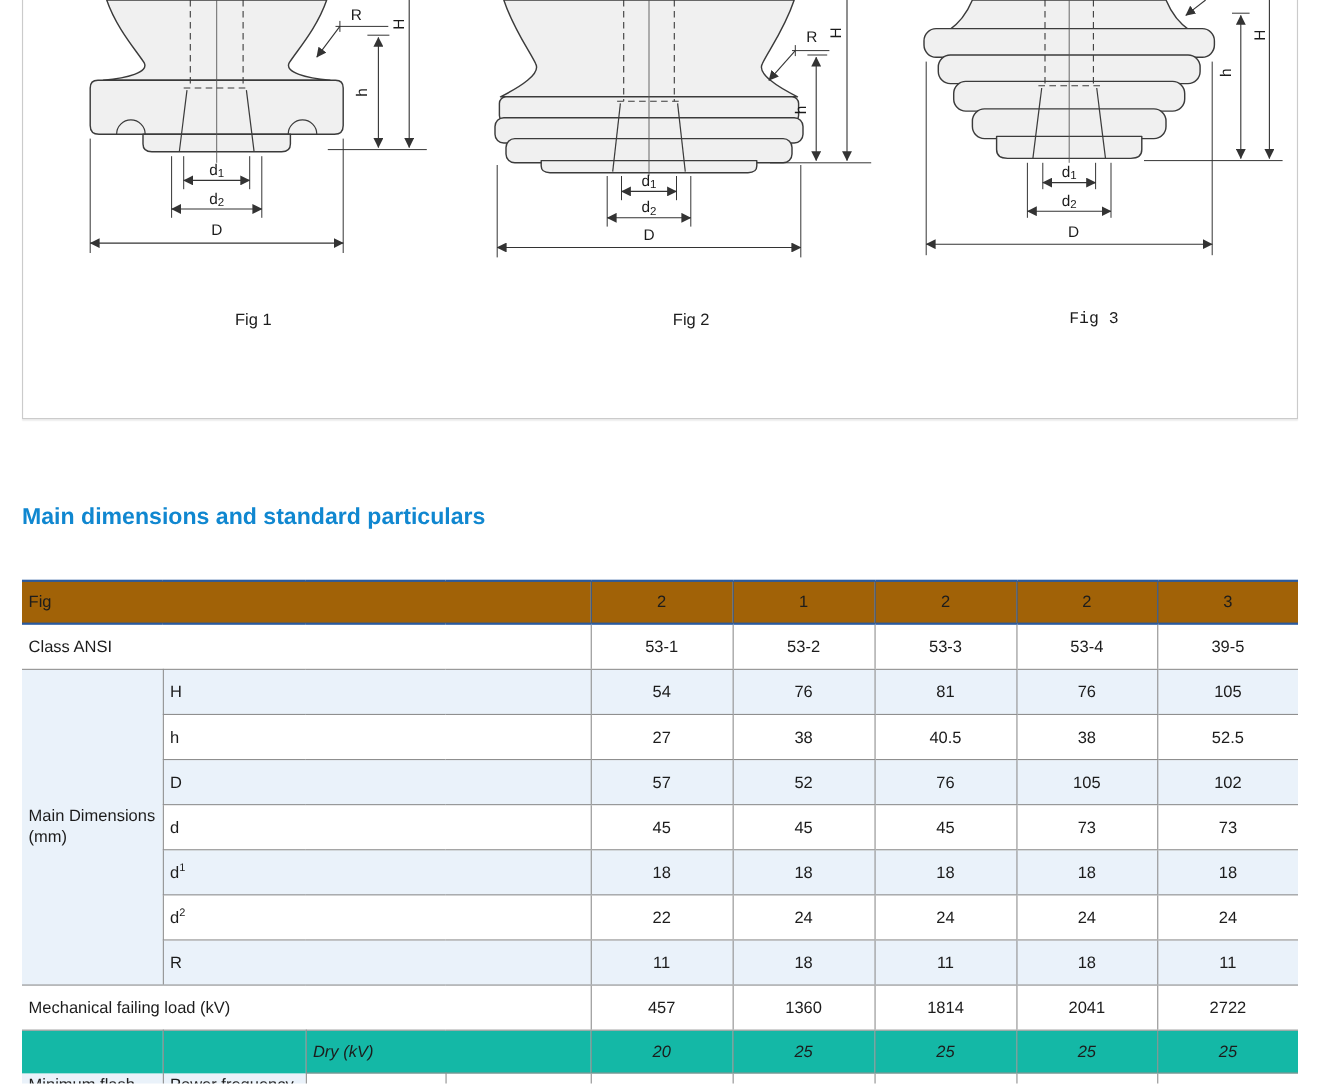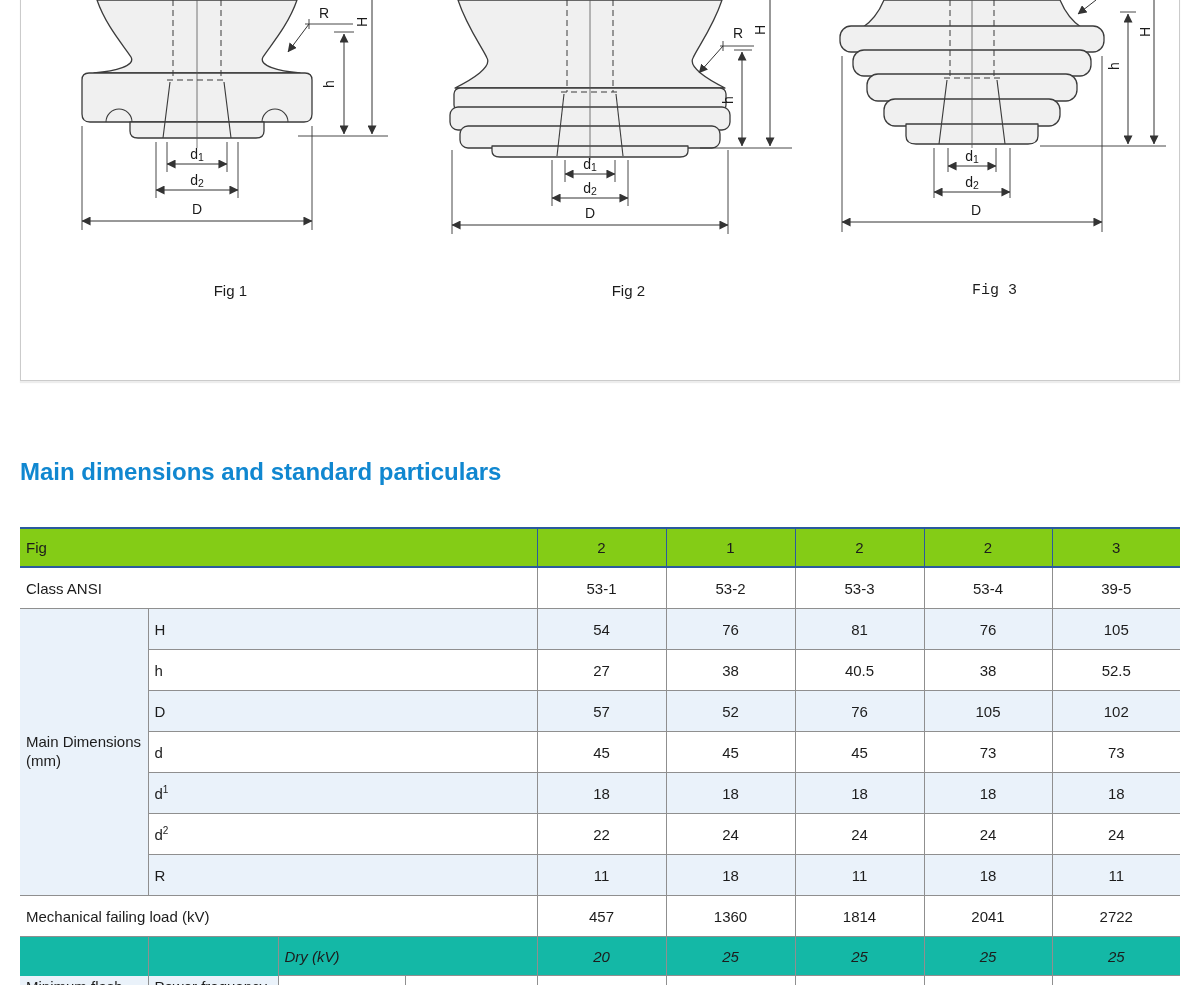--- a/index.html
+++ b/index.html
@@ -23,37 +23,37 @@
   .oln{fill:#f0f0f0;stroke:#3b3b3b;stroke-width:1.3;stroke-linejoin:round;}
   .ln{stroke:#3b3b3b;stroke-width:1.1;fill:none;}
   .cl{stroke:#555;stroke-width:0.8;}
   .dsh{stroke:#3b3b3b;stroke-width:1;stroke-dasharray:6 4;fill:none;}
   .dim{stroke:#333;stroke-width:1;fill:none;}
   .ext{stroke:#333;stroke-width:0.9;}
   .dtx{font-size:14px;fill:#1b1b1b;text-anchor:middle;}
   
   .heading{
     position:absolute;left:20px;top:458px;margin:0;
-    font-size:24px;font-weight:bold;color:#1087d0;
+    font-size:21px;font-weight:bold;color:#1087d0;
   }
   
   table.spec{
     position:absolute;left:20px;top:527px;width:1160px;
     border-collapse:collapse;table-layout:fixed;
     font-size:15px;color:#1c1c1c;
   }
   table.spec td{
     height:40px;padding:0 6px;
     border-bottom:1px solid #8f8f8f;
     vertical-align:middle;background:#fff;
   }
   td.val{text-align:center;padding:0;}
   td.bl{border-left:1px solid #8f8f8f;}
   tr.fig-row td{
-    height:37px;background:#84cc16;
+    height:37px;background:#a16207;
     border-top:2px solid #2a5a9e;border-bottom:2px solid #2a5a9e;
   }
   tr.fig-row td.bl{border-left:1px solid #2a5a9e;}
   tr.blue td{background:#eaf2fa;}
   td.group{background:#eaf2fa;vertical-align:middle;line-height:1.25;}
   tr.dry-row td{height:38px;background:#14b8a6;font-style:italic;}
   tr.dry-row td.hideB{border-bottom-style:hidden;}
   tr.partial-row td{height:60px;vertical-align:top;padding-top:2px;line-height:1.2;}
   tr.partial-row td.contlbl{background:#eaf2fa;border-top-style:hidden;}
   sup{font-size:10px;}

